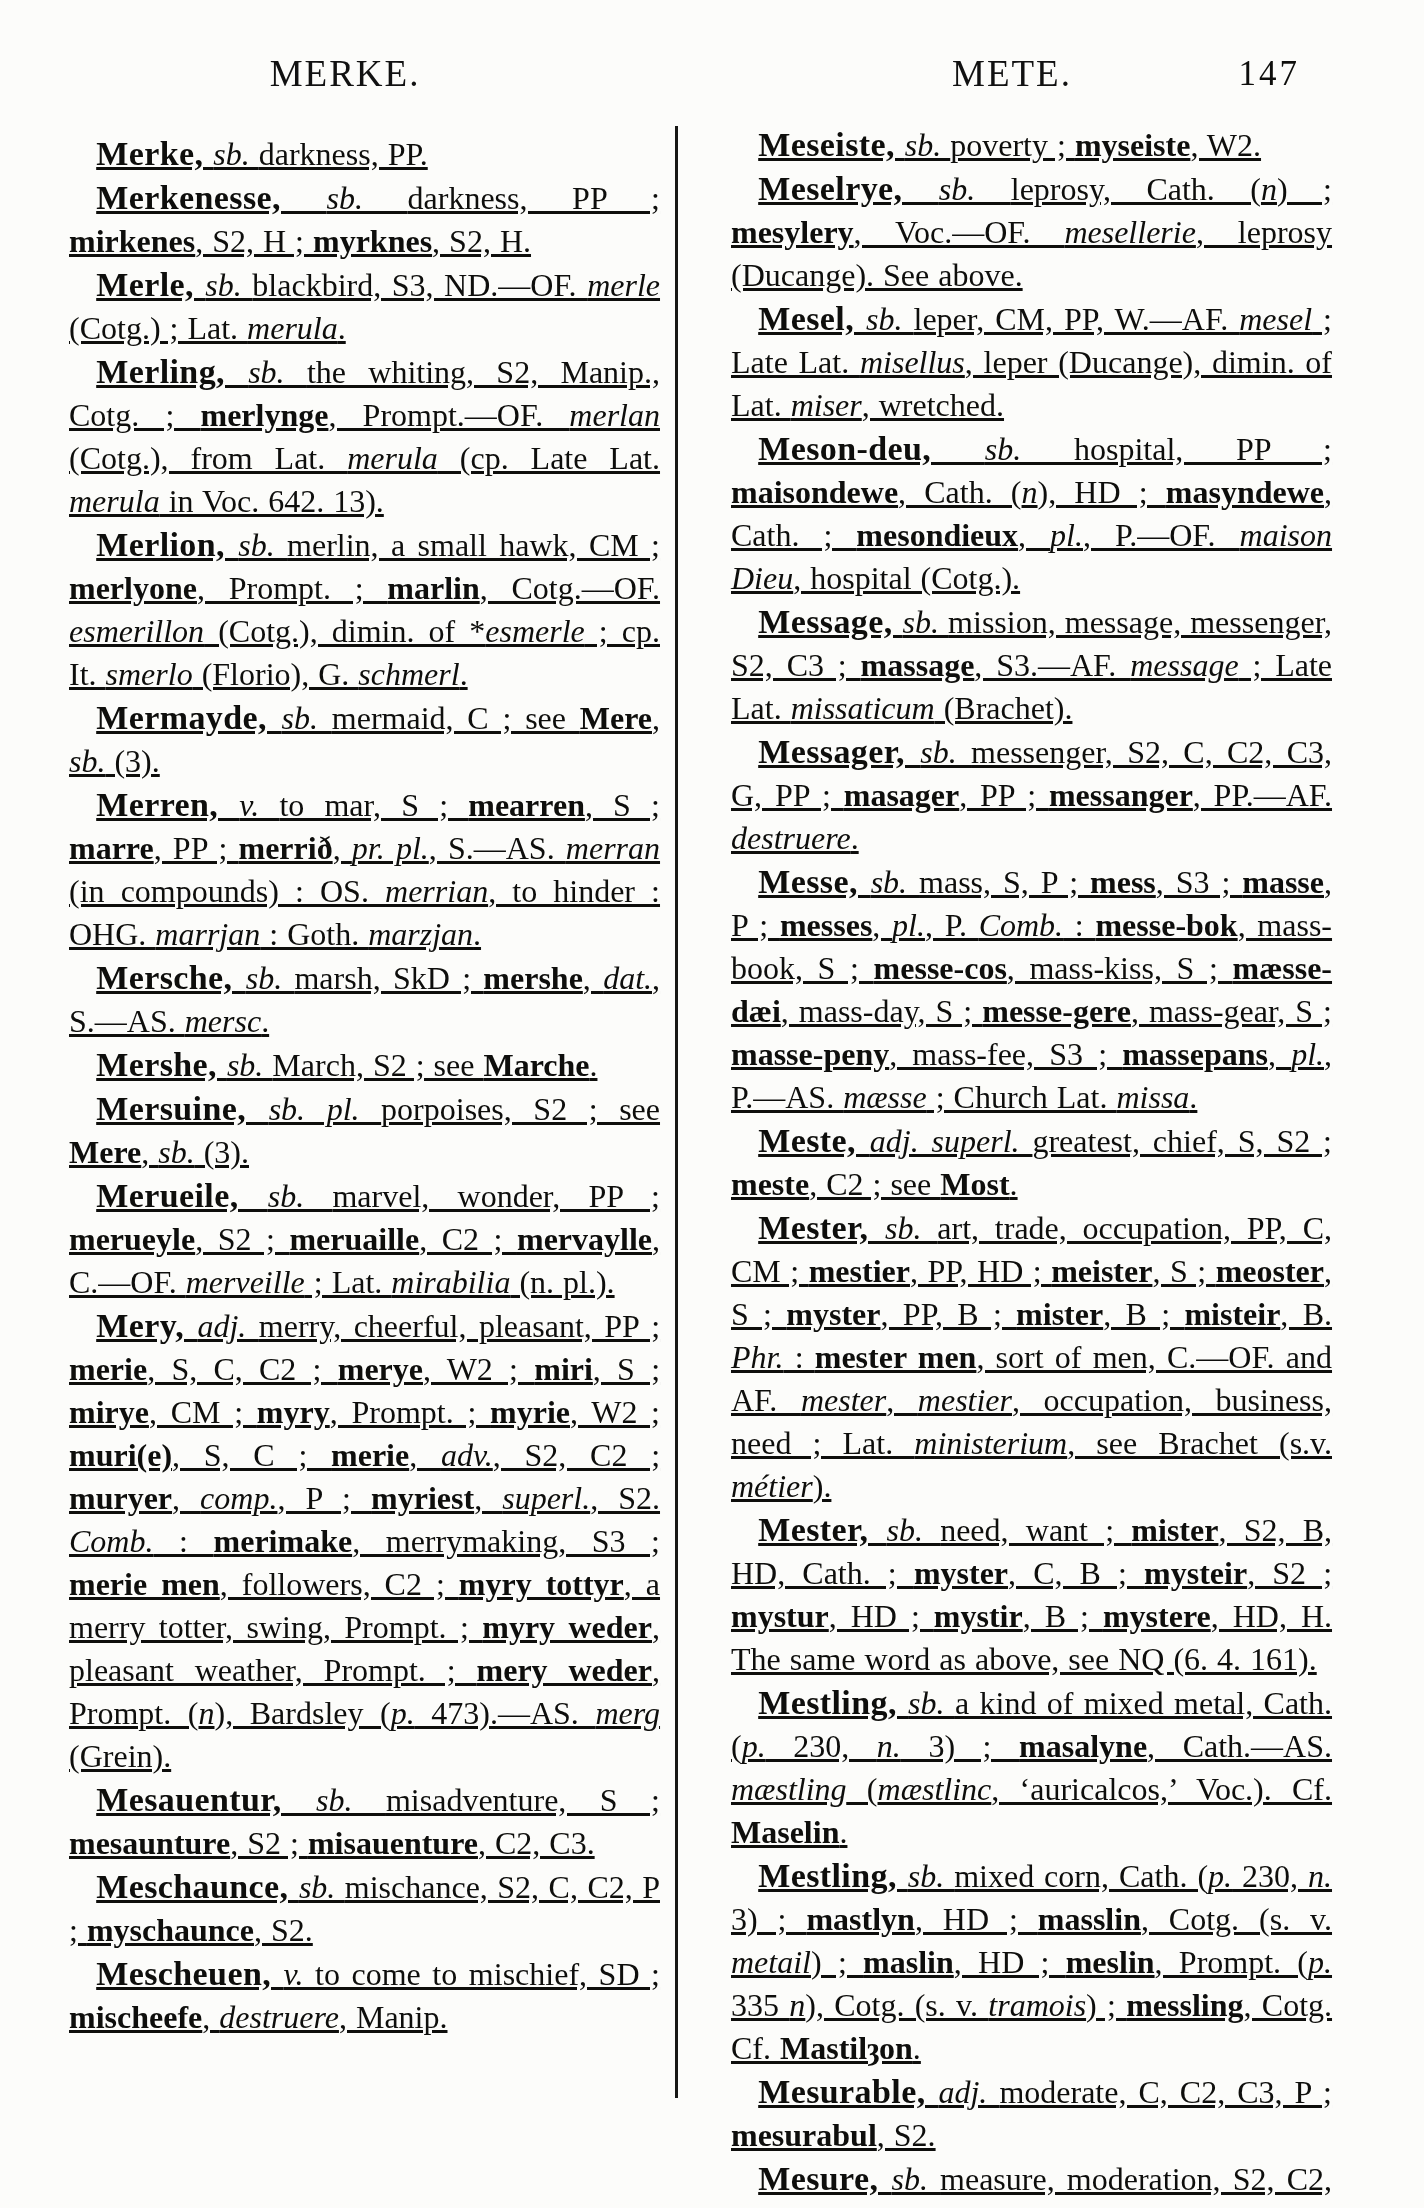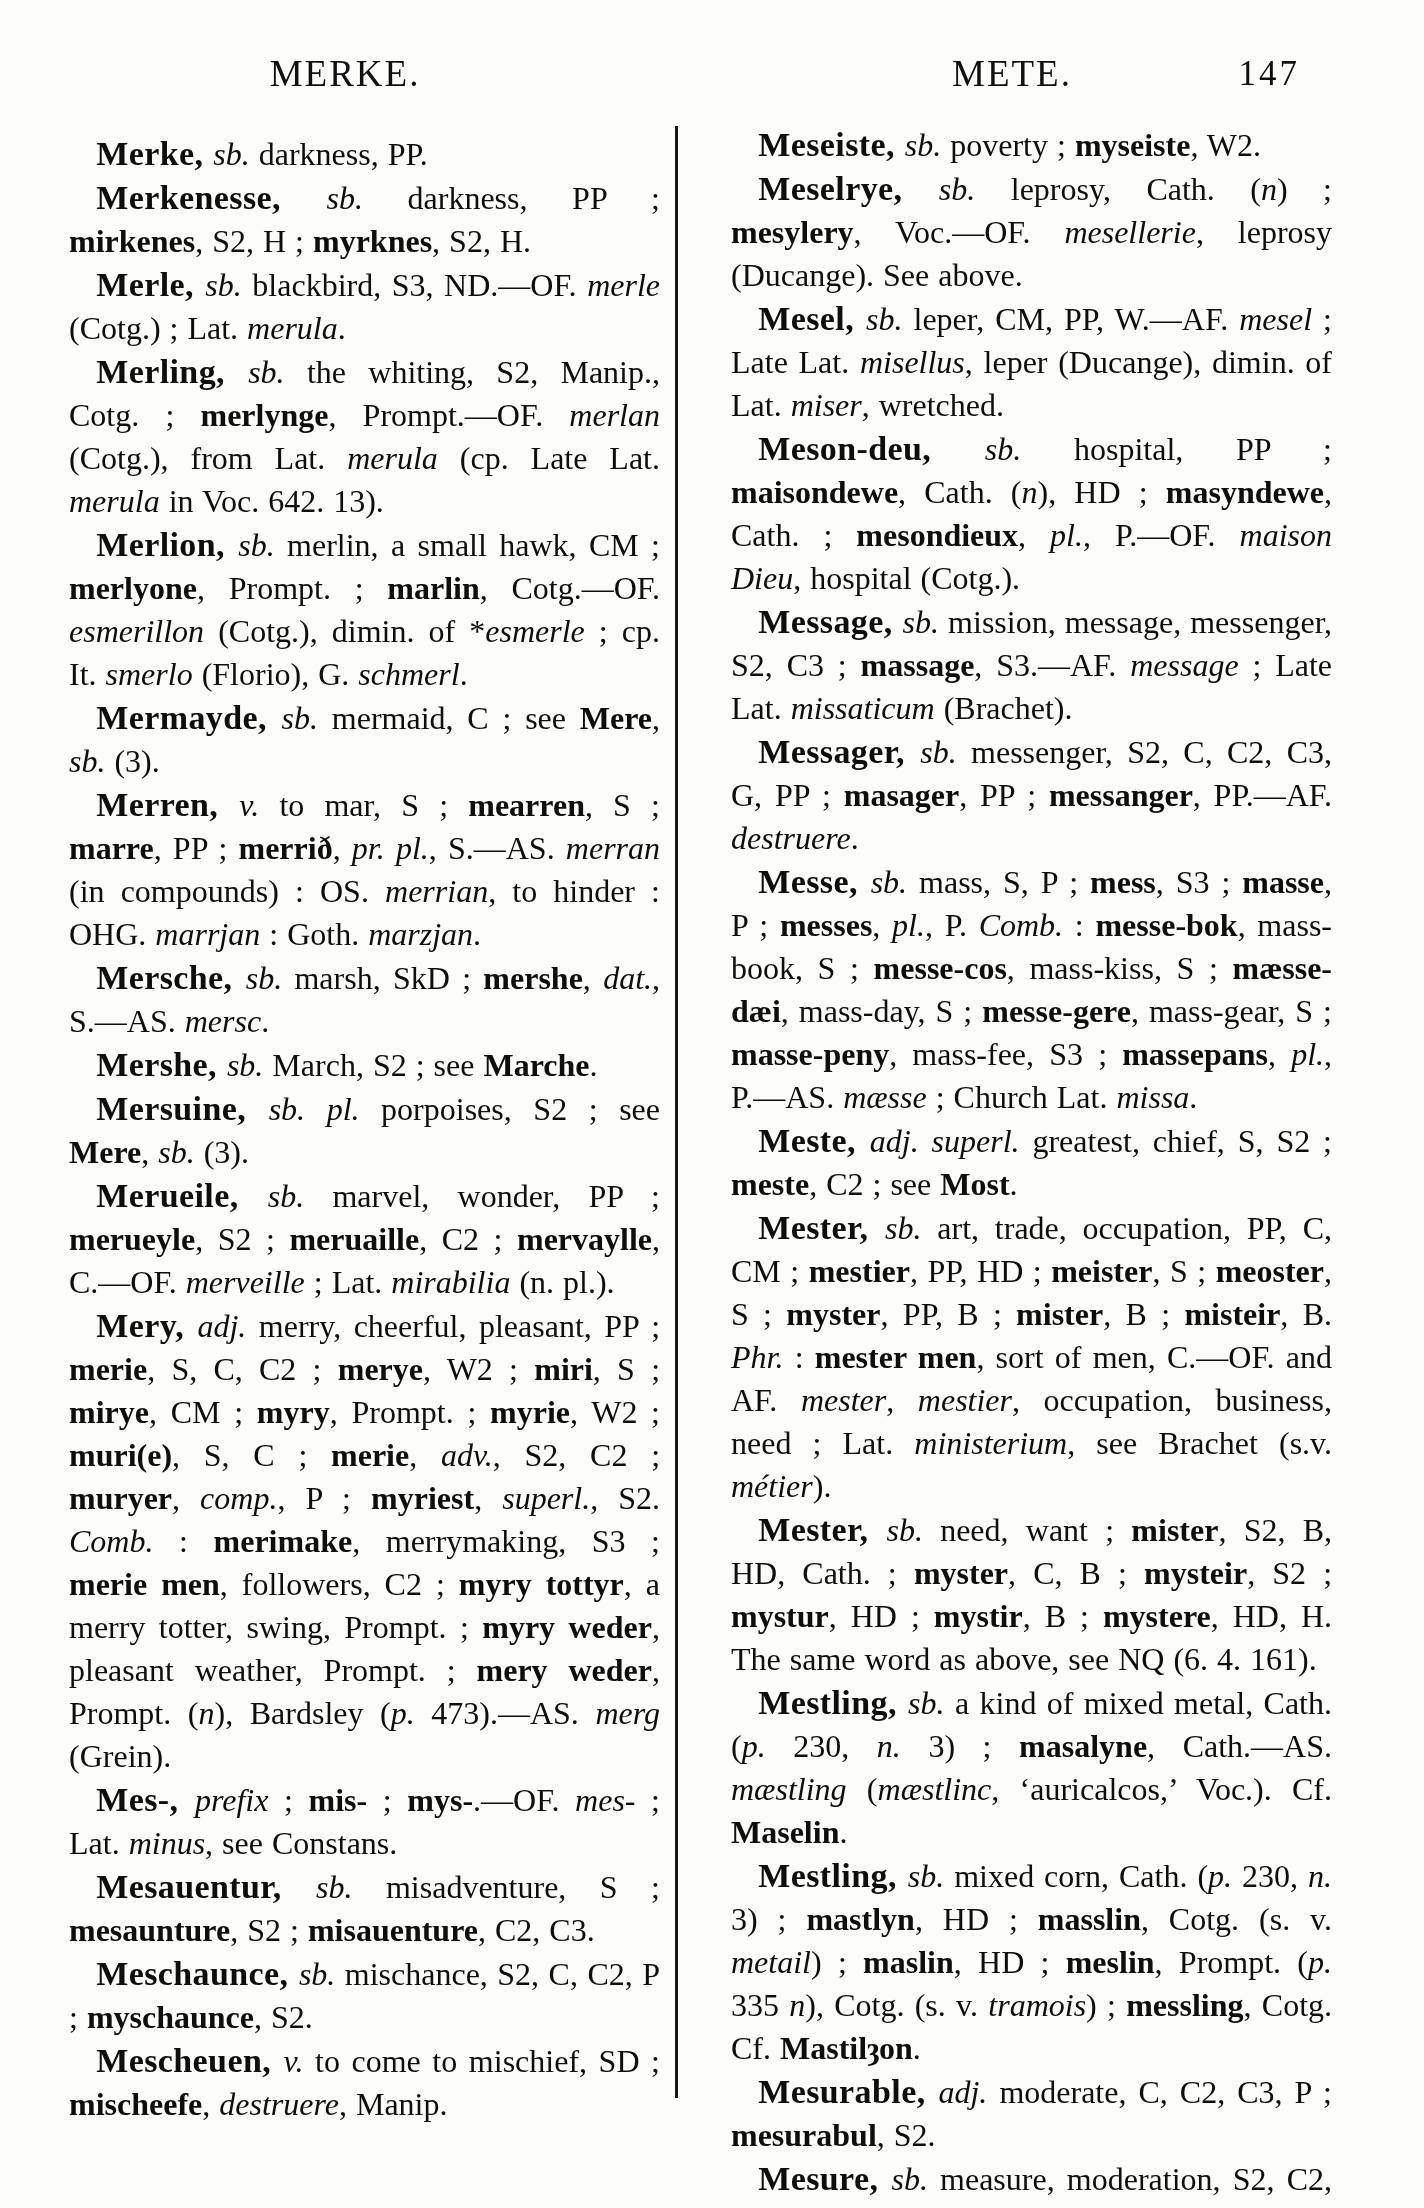--- a/index.html
+++ b/index.html
@@ -9,21 +9,21 @@
     width: 1424px;
     height: 2208px;
     margin: 0 auto;
     background: #fcfcfa;
     color: #0e0e0c;
     font-family: "Liberation Serif", "DejaVu Serif", serif;
     padding: 52px 92px 40px 30px;
     display: flex;
     overflow: hidden;
   }
-  .col { flex: 0 0 auto; display: flex; flex-direction: column; }
+  .col { flex: 0 0 auto; display: flex; flex-direction: column; text-decoration: underline; }
   .col-left  { width: 630px; }
   .col-right { width: 640px; }
   .divider {
     flex: 0 0 auto;
     width: 3px;
     background: #171715;
     margin: 74px 14px 70px 15px;
   }
   .col-header-row {
     position: relative;
@@ -73,21 +73,20 @@
         <p class="entry"><span class="hw">Merle, </span><span class="ital">sb. </span><span class="plain">blackbird, S3, ND.—OF. </span><span class="ital">merle</span><span class="plain"> (Cotg.) ; Lat. </span><span class="ital">merula</span><span class="plain">.</span></p>
         <p class="entry"><span class="hw">Merling, </span><span class="ital">sb. </span><span class="plain">the whiting, S2, Manip., Cotg. ; </span><span class="bold">merlynge</span><span class="plain">, Prompt.—OF. </span><span class="ital">merlan</span><span class="plain"> (Cotg.), from Lat. </span><span class="ital">merula</span><span class="plain"> (cp. Late Lat. </span><span class="ital">merula</span><span class="plain"> in Voc. 642. 13).</span></p>
         <p class="entry"><span class="hw">Merlion, </span><span class="ital">sb. </span><span class="plain">merlin, a small hawk, CM ; </span><span class="bold">merlyone</span><span class="plain">, Prompt. ; </span><span class="bold">marlin</span><span class="plain">, Cotg.—OF. </span><span class="ital">esmerillon</span><span class="plain"> (Cotg.), dimin. of *</span><span class="ital">esmerle</span><span class="plain"> ; cp. It. </span><span class="ital">smerlo</span><span class="plain"> (Florio), G. </span><span class="ital">schmerl</span><span class="plain">.</span></p>
         <p class="entry"><span class="hw">Mermayde, </span><span class="ital">sb. </span><span class="plain">mermaid, C ; see </span><span class="bold">Mere</span><span class="plain">, </span><span class="ital">sb.</span><span class="plain"> (3).</span></p>
         <p class="entry"><span class="hw">Merren, </span><span class="ital">v. </span><span class="plain">to mar, S ; </span><span class="bold">mearren</span><span class="plain">, S ; </span><span class="bold">marre</span><span class="plain">, PP ; </span><span class="bold">merrið</span><span class="plain">, </span><span class="ital">pr. pl.</span><span class="plain">, S.—AS. </span><span class="ital">merran</span><span class="plain"> (in compounds) : OS. </span><span class="ital">merrian</span><span class="plain">, to hinder : OHG. </span><span class="ital">marrjan</span><span class="plain"> : Goth. </span><span class="ital">marzjan</span><span class="plain">.</span></p>
         <p class="entry"><span class="hw">Mersche, </span><span class="ital">sb. </span><span class="plain">marsh, SkD ; </span><span class="bold">mershe</span><span class="plain">, </span><span class="ital">dat.</span><span class="plain">, S.—AS. </span><span class="ital">mersc</span><span class="plain">.</span></p>
         <p class="entry"><span class="hw">Mershe, </span><span class="ital">sb. </span><span class="plain">March, S2 ; see </span><span class="bold">Marche</span><span class="plain">.</span></p>
         <p class="entry"><span class="hw">Mersuine, </span><span class="ital">sb. pl. </span><span class="plain">porpoises, S2 ; see </span><span class="bold">Mere</span><span class="plain">, </span><span class="ital">sb.</span><span class="plain"> (3).</span></p>
         <p class="entry"><span class="hw">Merueile, </span><span class="ital">sb. </span><span class="plain">marvel, wonder, PP ; </span><span class="bold">merueyle</span><span class="plain">, S2 ; </span><span class="bold">meruaille</span><span class="plain">, C2 ; </span><span class="bold">mervaylle</span><span class="plain">, C.—OF. </span><span class="ital">merveille</span><span class="plain"> ; Lat. </span><span class="ital">mirabilia</span><span class="plain"> (n. pl.).</span></p>
         <p class="entry"><span class="hw">Mery, </span><span class="ital">adj. </span><span class="plain">merry, cheerful, pleasant, PP ; </span><span class="bold">merie</span><span class="plain">, S, C, C2 ; </span><span class="bold">merye</span><span class="plain">, W2 ; </span><span class="bold">miri</span><span class="plain">, S ; </span><span class="bold">mirye</span><span class="plain">, CM ; </span><span class="bold">myry</span><span class="plain">, Prompt. ; </span><span class="bold">myrie</span><span class="plain">, W2 ; </span><span class="bold">muri(e)</span><span class="plain">, S, C ; </span><span class="bold">merie</span><span class="plain">, </span><span class="ital">adv.</span><span class="plain">, S2, C2 ; </span><span class="bold">muryer</span><span class="plain">, </span><span class="ital">comp.</span><span class="plain">, P ; </span><span class="bold">myriest</span><span class="plain">, </span><span class="ital">superl.</span><span class="plain">, S2. </span><span class="ital">Comb.</span><span class="plain"> : </span><span class="bold">merimake</span><span class="plain">, merrymaking, S3 ; </span><span class="bold">merie men</span><span class="plain">, followers, C2 ; </span><span class="bold">myry tottyr</span><span class="plain">, a merry totter, swing, Prompt. ; </span><span class="bold">myry weder</span><span class="plain">, pleasant weather, Prompt. ; </span><span class="bold">mery weder</span><span class="plain">, Prompt. (</span><span class="ital">n</span><span class="plain">), Bardsley (</span><span class="ital">p.</span><span class="plain"> 473).—AS. </span><span class="ital">merg</span><span class="plain"> (Grein).</span></p>
-        <p class="entry"><span class="hw">Mes-, </span><span class="ital">prefix</span><span class="plain"> ; </span><span class="bold">mis-</span><span class="plain"> ; </span><span class="bold">mys-</span><span class="plain">.—OF. </span><span class="ital">mes-</span><span class="plain"> ; Lat. </span><span class="ital">minus</span><span class="plain">, see Constans.</span></p>
         <p class="entry"><span class="hw">Mesauentur, </span><span class="ital">sb. </span><span class="plain">misadventure, S ; </span><span class="bold">mesaunture</span><span class="plain">, S2 ; </span><span class="bold">misauenture</span><span class="plain">, C2, C3.</span></p>
         <p class="entry"><span class="hw">Meschaunce, </span><span class="ital">sb. </span><span class="plain">mischance, S2, C, C2, P ; </span><span class="bold">myschaunce</span><span class="plain">, S2.</span></p>
         <p class="entry"><span class="hw">Mescheuen, </span><span class="ital">v. </span><span class="plain">to come to mischief, SD ; </span><span class="bold">mischeefe</span><span class="plain">, </span><span class="ital">destruere</span><span class="plain">, Manip.</span></p>
         <p class="entry"></p>
       </div>
   </div>
 
   <div class="divider"></div>
 
   <div class="col col-right">

